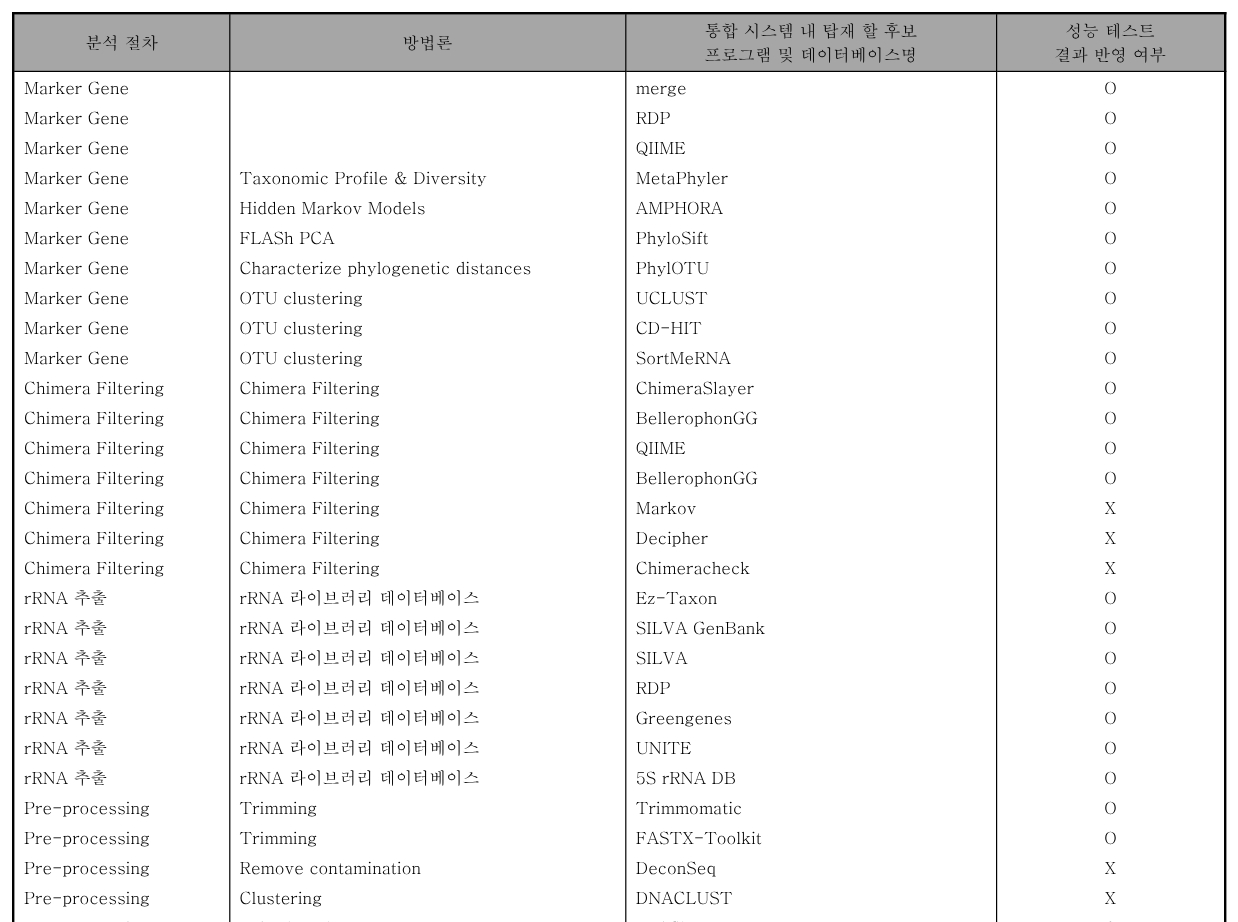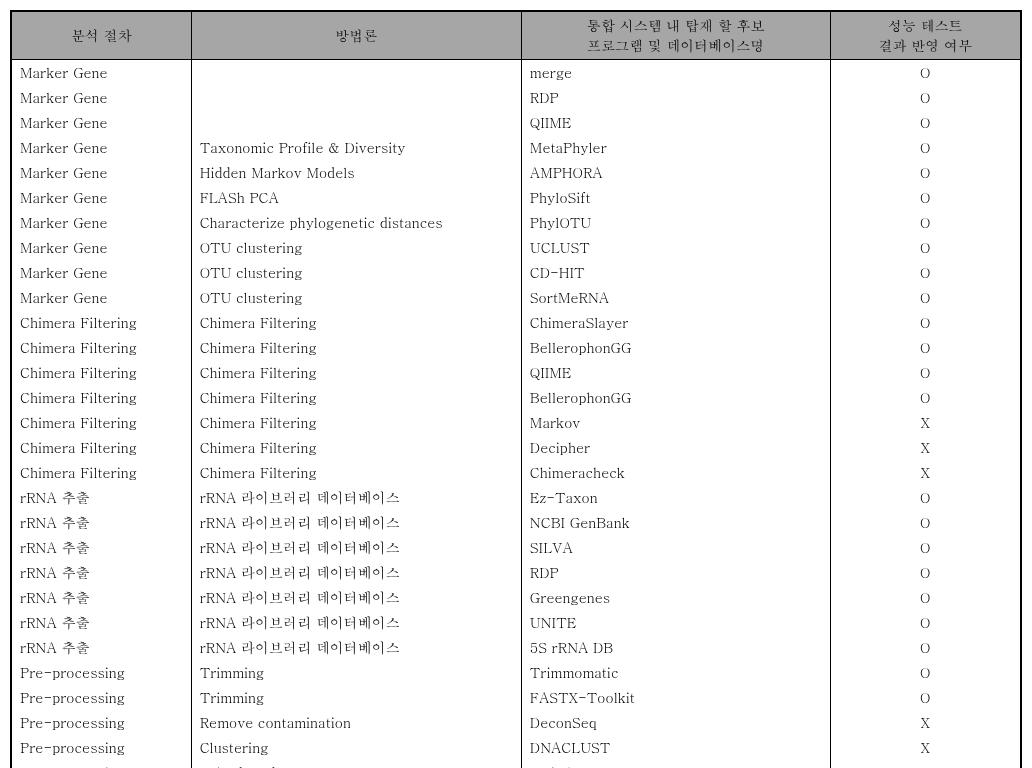--- a/index.html
+++ b/index.html
@@ -162,21 +162,21 @@
       </tr>
       <tr>
         <td class="col1">rRNA 추출</td>
         <td class="col2">rRNA 라이브러리 데이터베이스</td>
         <td class="col3">Ez-Taxon</td>
         <td class="col4">O</td>
       </tr>
       <tr>
         <td class="col1">rRNA 추출</td>
         <td class="col2">rRNA 라이브러리 데이터베이스</td>
-        <td class="col3">NCBI GenBank</td>
+        <td class="col3">SILVA GenBank</td>
         <td class="col4">O</td>
       </tr>
       <tr>
         <td class="col1">rRNA 추출</td>
         <td class="col2">rRNA 라이브러리 데이터베이스</td>
         <td class="col3">SILVA</td>
         <td class="col4">O</td>
       </tr>
       <tr>
         <td class="col1">rRNA 추출</td>

